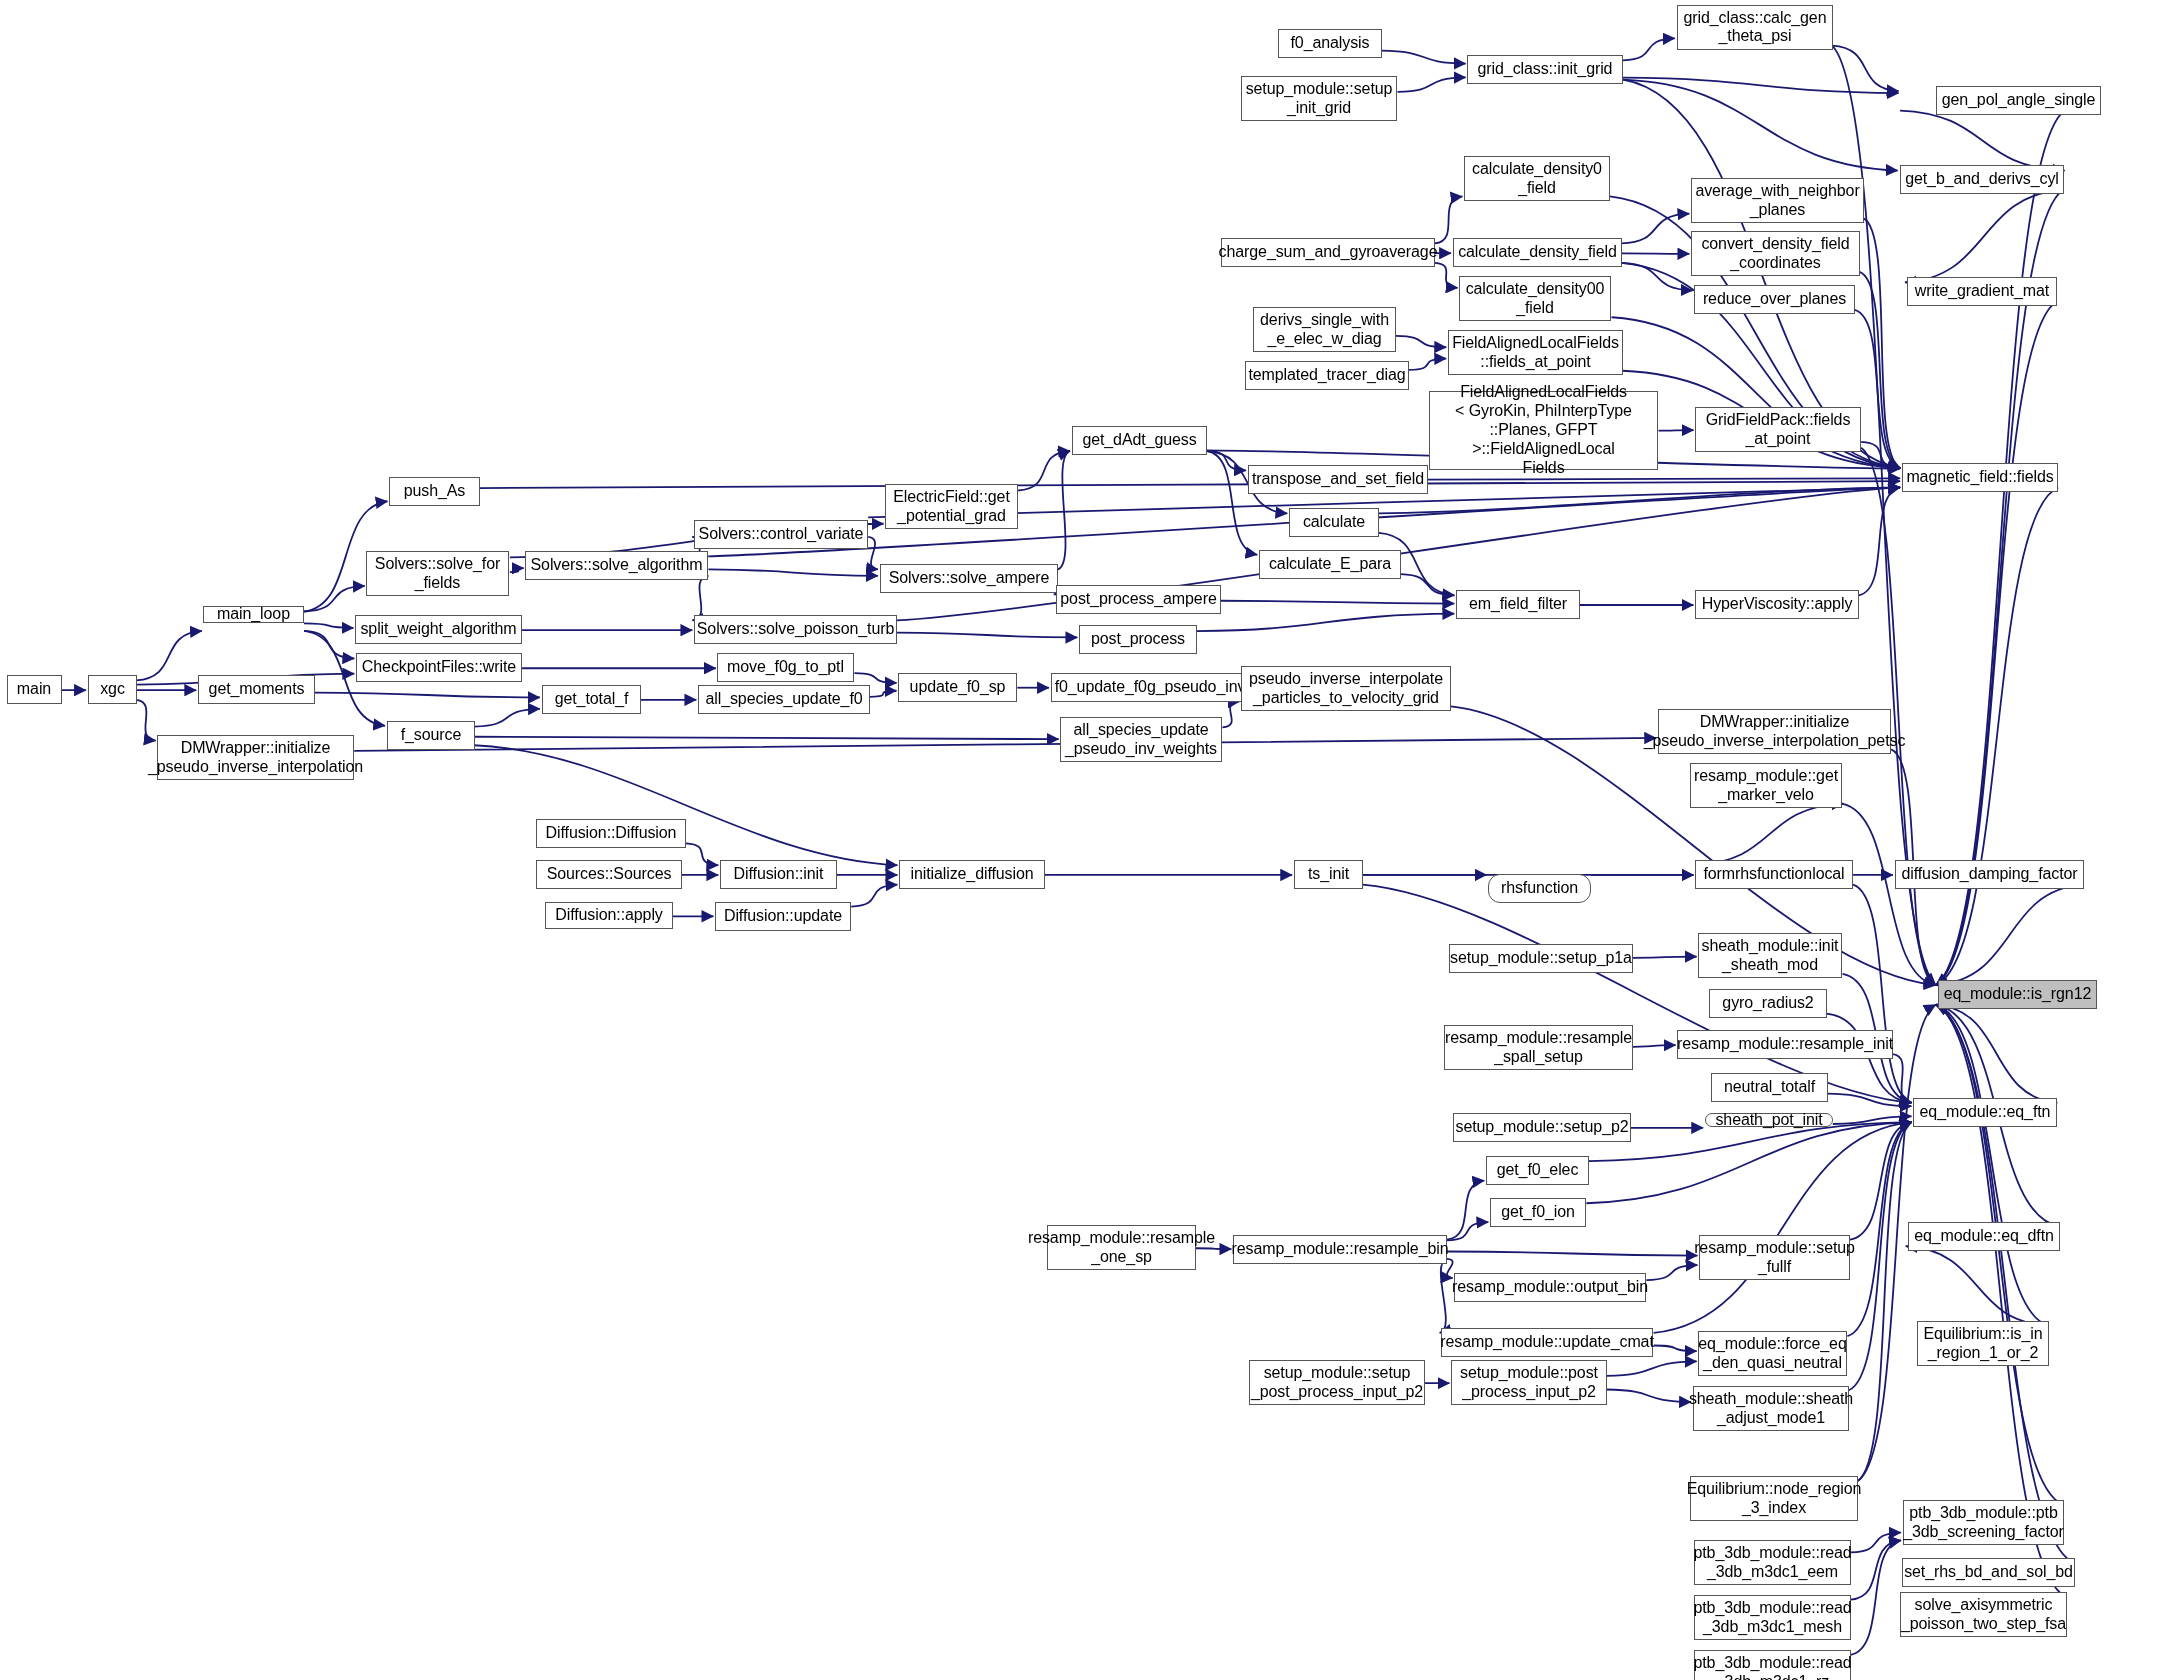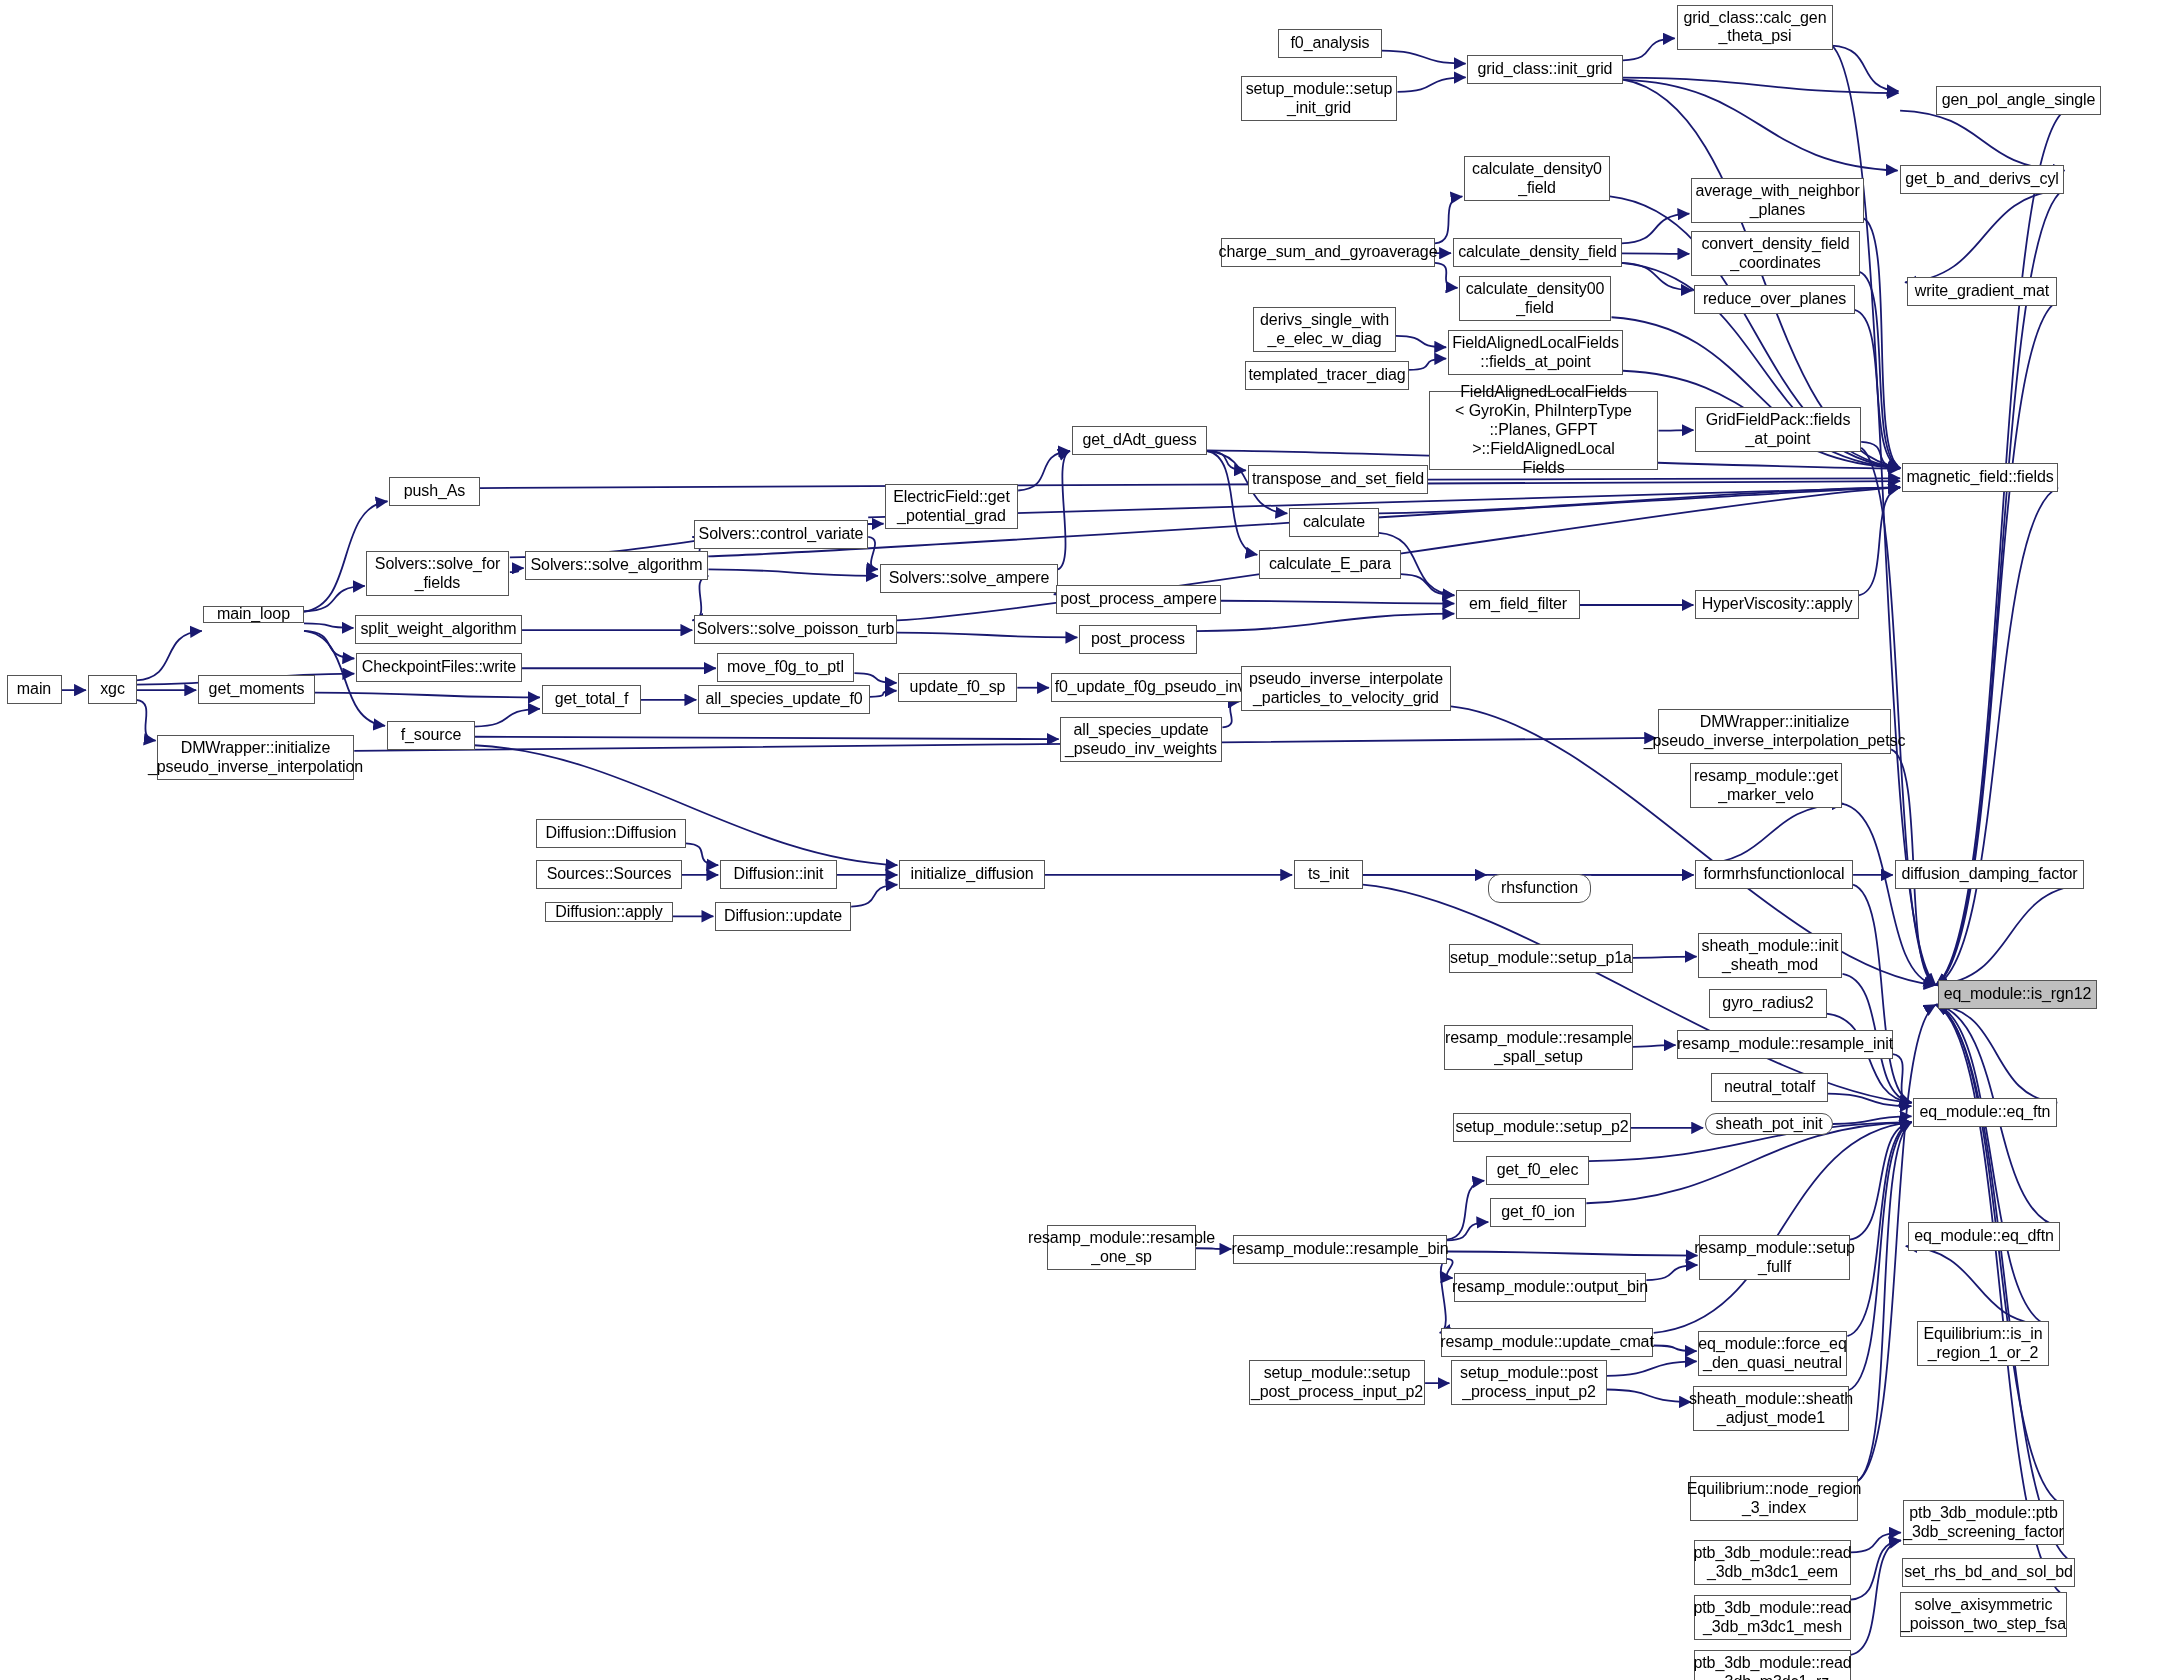--- a/index.html
+++ b/index.html
@@ -258,38 +258,38 @@
 Fields</div>
       <div class="node" style="left: 1695px; top: 407px; width: 166px; height: 45px;">GridFieldPack::fields
 _at_point</div>
       <div class="node" style="left: 1902px; top: 463px; width: 156px; height: 29px;">magnetic_field::fields</div>
       <div class="node" style="left: 1658px; top: 709px; width: 233px; height: 45px;">DMWrapper::initialize
 _pseudo_inverse_interpolation_petsc</div>
       <div class="node" style="left: 1690px; top: 763px; width: 152px; height: 45px;">resamp_module::get
 _marker_velo</div>
       <div class="node" style="left: 536px; top: 819px; width: 150px; height: 29px;">Diffusion::Diffusion</div>
       <div class="node" style="left: 536px; top: 860px; width: 146px; height: 29px;">Sources::Sources</div>
-      <div class="node" style="left: 545px; top: 902px; width: 128px; height: 20px;">Diffusion::apply</div>
+      <div class="node" style="left: 545px; top: 902px; width: 128px; height: 27px;">Diffusion::apply</div>
       <div class="node" style="left: 720px; top: 860px; width: 117px; height: 29px;">Diffusion::init</div>
       <div class="node" style="left: 715px; top: 902px; width: 136px; height: 29px;">Diffusion::update</div>
       <div class="node" style="left: 899px; top: 860px; width: 146px; height: 29px;">initialize_diffusion</div>
       <div class="node" style="left: 1294px; top: 860px; width: 69px; height: 29px;">ts_init</div>
       <div class="node" style="left: 1488px; top: 874px; width: 103px; height: 29px; border-radius: 12px;">rhsfunction</div>
       <div class="node" style="left: 1695px; top: 860px; width: 158px; height: 29px;">formrhsfunctionlocal</div>
       <div class="node" style="left: 1895px; top: 860px; width: 189px; height: 29px;">diffusion_damping_factor</div>
       <div class="node" style="left: 1449px; top: 944px; width: 184px; height: 29px;">setup_module::setup_p1a</div>
       <div class="node" style="left: 1698px; top: 933px; width: 144px; height: 45px;">sheath_module::init
 _sheath_mod</div>
       <div class="node" style="left: 1709px; top: 989px; width: 118px; height: 29px;">gyro_radius2</div>
       <div class="node" style="left: 1444px; top: 1025px; width: 189px; height: 45px;">resamp_module::resample
 _spall_setup</div>
       <div class="node" style="left: 1677px; top: 1030px; width: 216px; height: 29px;">resamp_module::resample_init</div>
       <div class="node" style="left: 1711px; top: 1073px; width: 117px; height: 29px;">neutral_totalf</div>
       <div class="node" style="left: 1453px; top: 1113px; width: 178px; height: 29px;">setup_module::setup_p2</div>
-      <div class="node" style="left: 1705px; top: 1113px; width: 128px; height: 22px; border-radius: 12px;">sheath_pot_init</div>
+      <div class="node" style="left: 1705px; top: 1113px; width: 128px; height: 14px; border-radius: 12px;">sheath_pot_init</div>
       <div class="node" style="left: 1913px; top: 1098px; width: 144px; height: 29px;">eq_module::eq_ftn</div>
       <div class="node" style="left: 1486px; top: 1156px; width: 103px; height: 29px;">get_f0_elec</div>
       <div class="node" style="left: 1490px; top: 1198px; width: 96px; height: 29px;">get_f0_ion</div>
       <div class="node" style="left: 1047px; top: 1225px; width: 149px; height: 45px;">resamp_module::resample
 _one_sp</div>
       <div class="node" style="left: 1233px; top: 1235px; width: 214px; height: 29px;">resamp_module::resample_bin</div>
       <div class="node" style="left: 1454px; top: 1273px; width: 192px; height: 29px;">resamp_module::output_bin</div>
       <div class="node" style="left: 1699px; top: 1235px; width: 151px; height: 45px;">resamp_module::setup
 _fullf</div>
       <div class="node" style="left: 1441px; top: 1328px; width: 212px; height: 29px;">resamp_module::update_cmat</div>

